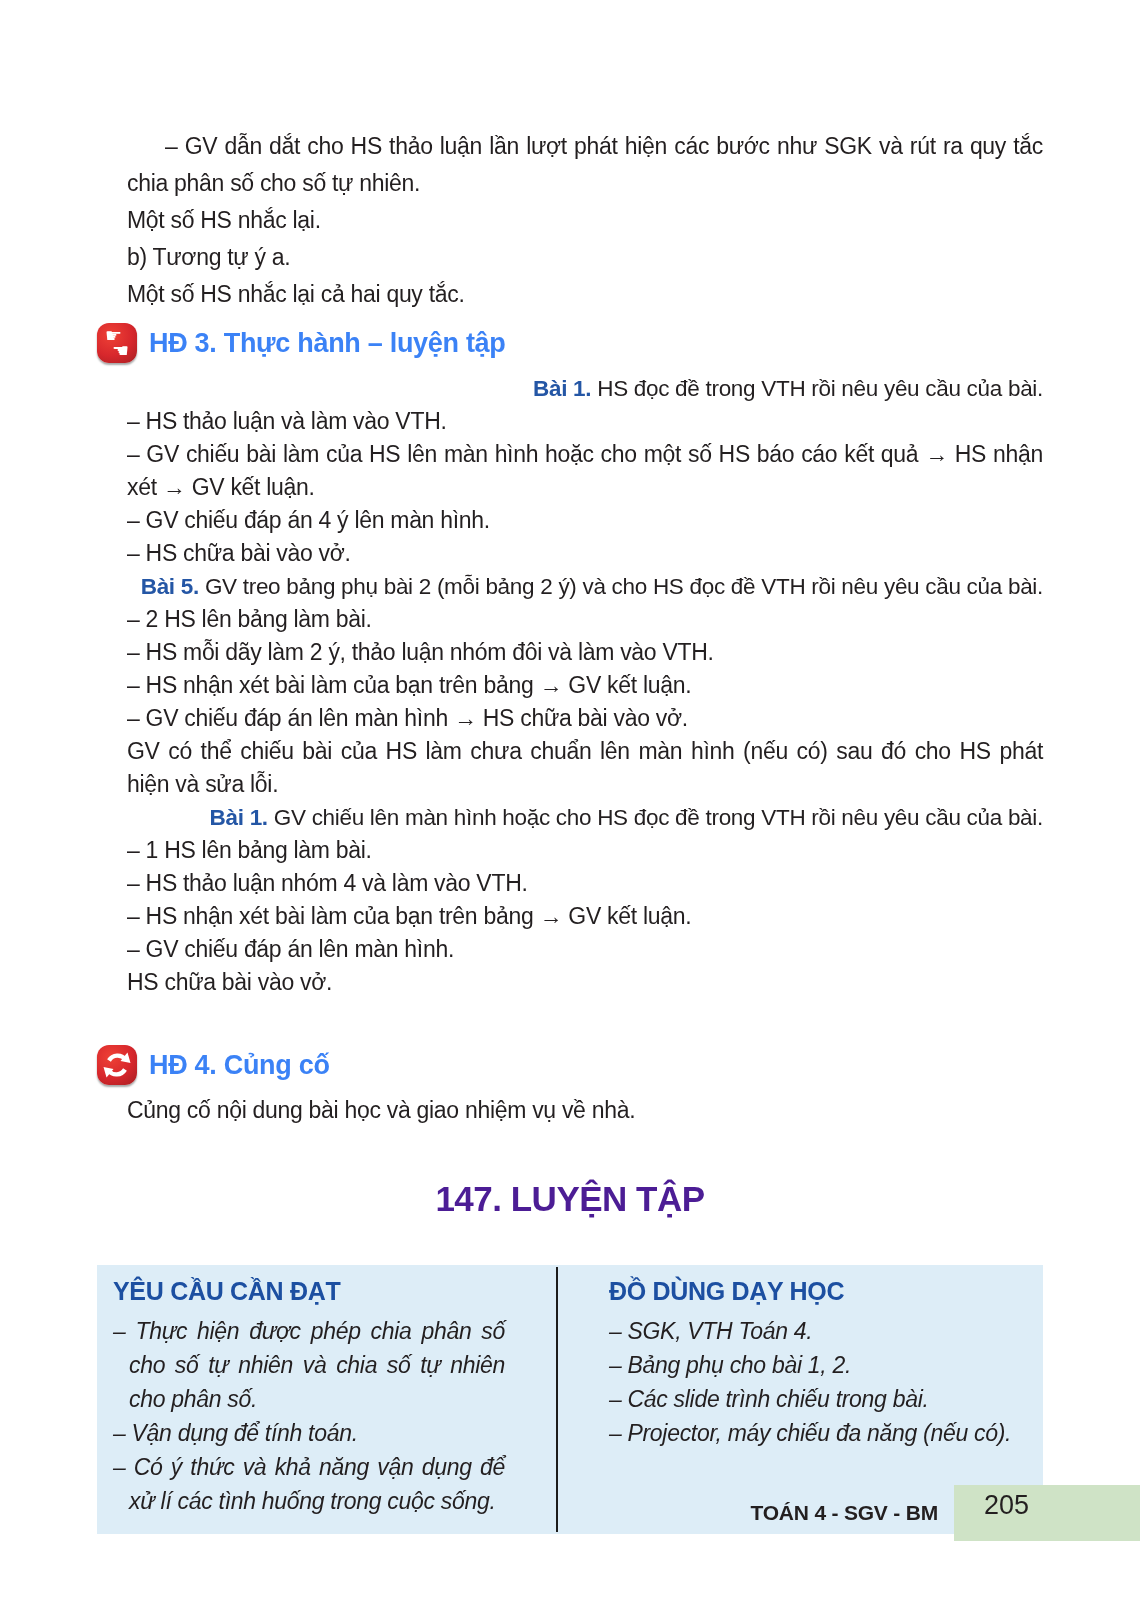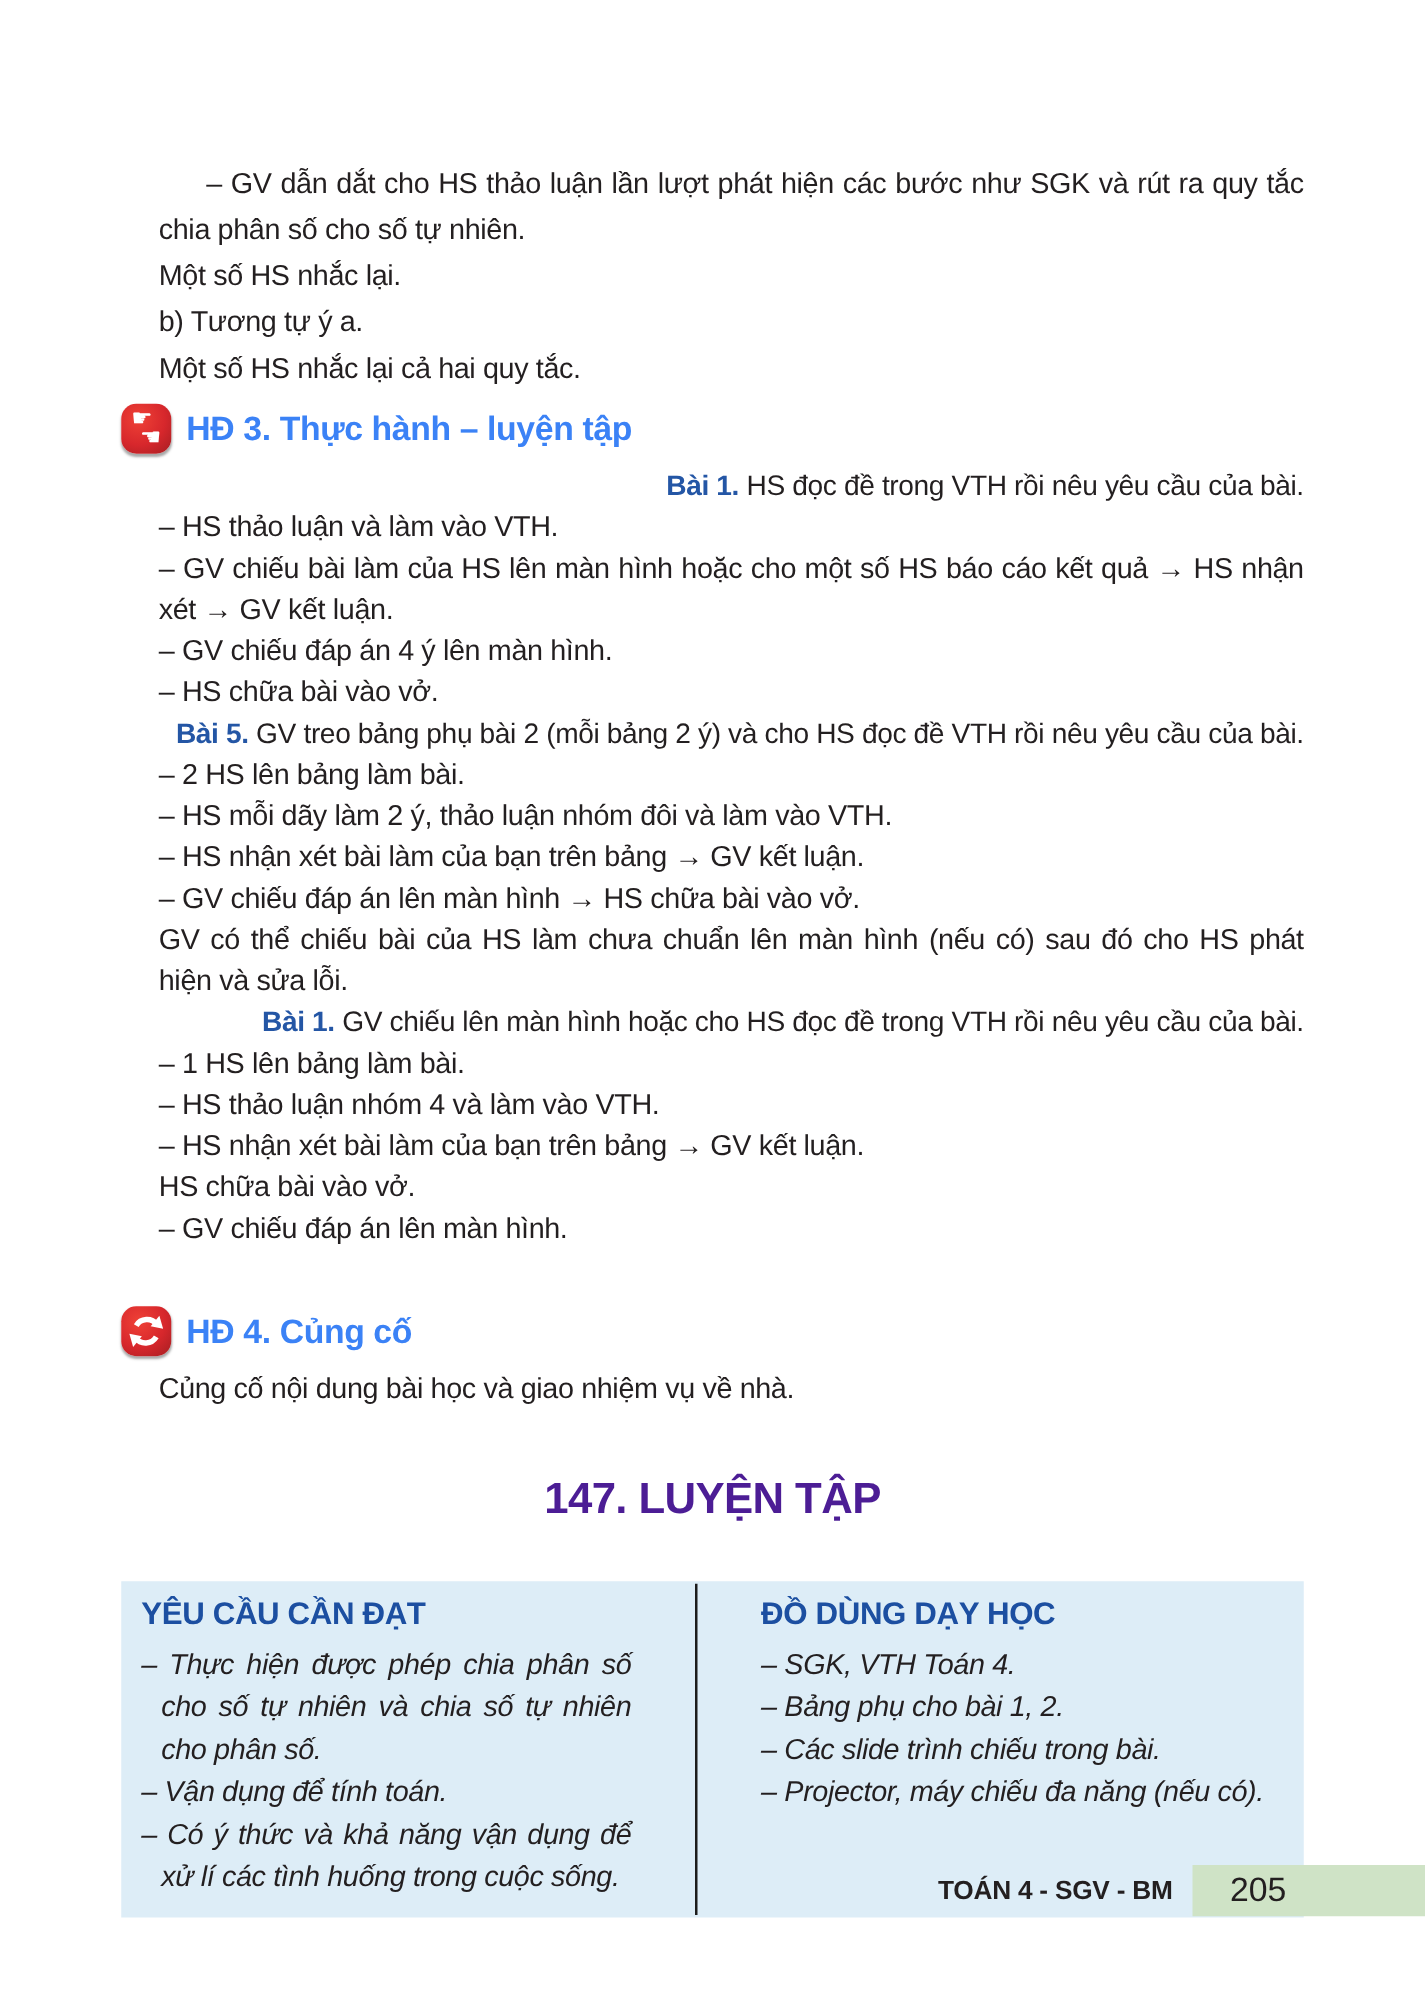--- a/index.html
+++ b/index.html
@@ -115,21 +115,21 @@
   }
   .footer-label {
     font-size: 21px;
     font-weight: bold;
     color: #231f20;
     margin-right: 16px;
     letter-spacing: -0.2px;
   }
   .footer-page {
     width: 186px;
-    height: 41px;
+    height: 56px;
     background: #cfe3c6;
     font-size: 27px;
     color: #231f20;
     line-height: 41px;
     padding-left: 30px;
     box-sizing: border-box;
   }
 </style>
 </head>
 <body>
@@ -160,22 +160,22 @@
     <p class="body ind">– 2 HS lên bảng làm bài.</p>
     <p class="body ind">– HS mỗi dãy làm 2 ý, thảo luận nhóm đôi và làm vào VTH.</p>
     <p class="body ind">– HS nhận xét bài làm của bạn trên bảng → GV kết luận.</p>
     <p class="body ind">– GV chiếu đáp án lên màn hình → HS chữa bài vào vở.</p>
     <p class="body ind justify">GV có thể chiếu bài của HS làm chưa chuẩn lên màn hình (nếu có) sau đó cho HS phát hiện và sửa lỗi.</p>
 
     <p class="body lead nowrap"><span class="bai-label">Bài 1.</span> <span>GV chiếu lên màn hình hoặc cho HS đọc đề trong VTH rồi nêu yêu cầu của bài.</span></p>
     <p class="body ind">– 1 HS lên bảng làm bài.</p>
     <p class="body ind">– HS thảo luận nhóm 4 và làm vào VTH.</p>
     <p class="body ind">– HS nhận xét bài làm của bạn trên bảng → GV kết luận.</p>
+    <p class="body ind">– GV chiếu đáp án lên màn hình.</p>
     <p class="body ind">HS chữa bài vào vở.</p>
-    <p class="body ind">– GV chiếu đáp án lên màn hình.</p>
 
     <div class="hd-header" style="margin-top:44px">
       <span class="hd-icon">
         <svg viewBox="0 0 40 40" width="40" height="40">
           <path d="M12 15.5 A 10 10 0 0 1 28.5 14.5" fill="none" stroke="#ffffff" stroke-width="4.4"></path>
           <polygon points="30.5,7.5 33.5,18 23.5,16" fill="#ffffff"></polygon>
           <path d="M28 24.5 A 10 10 0 0 1 11.5 25.5" fill="none" stroke="#ffffff" stroke-width="4.4"></path>
           <polygon points="9.5,32.5 6.5,22 16.5,24" fill="#ffffff"></polygon>
         </svg>
       </span>

